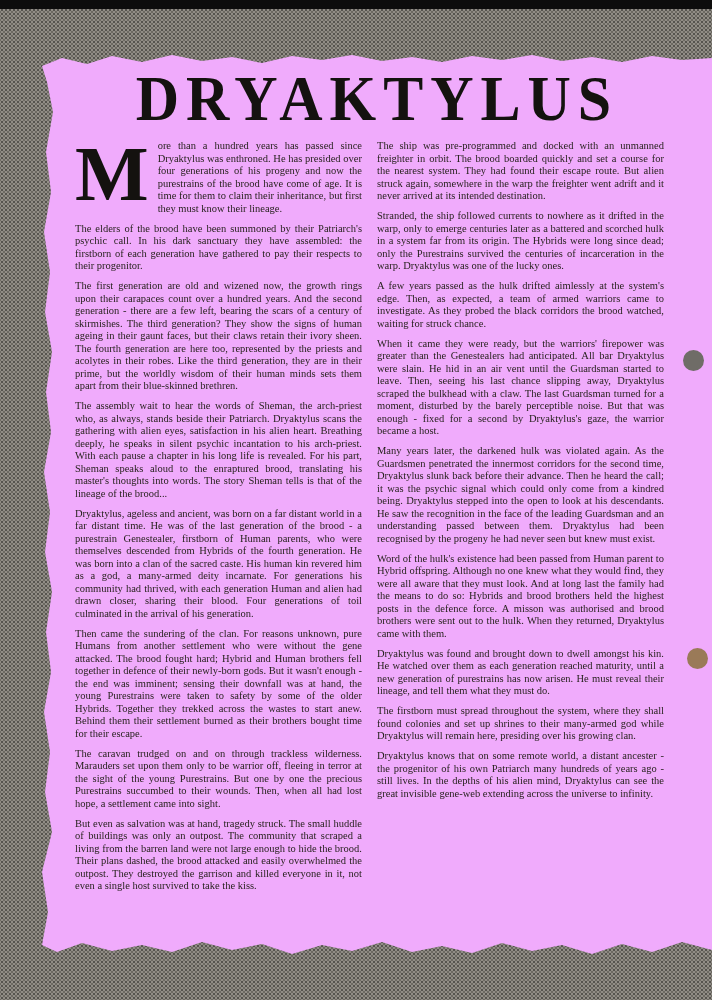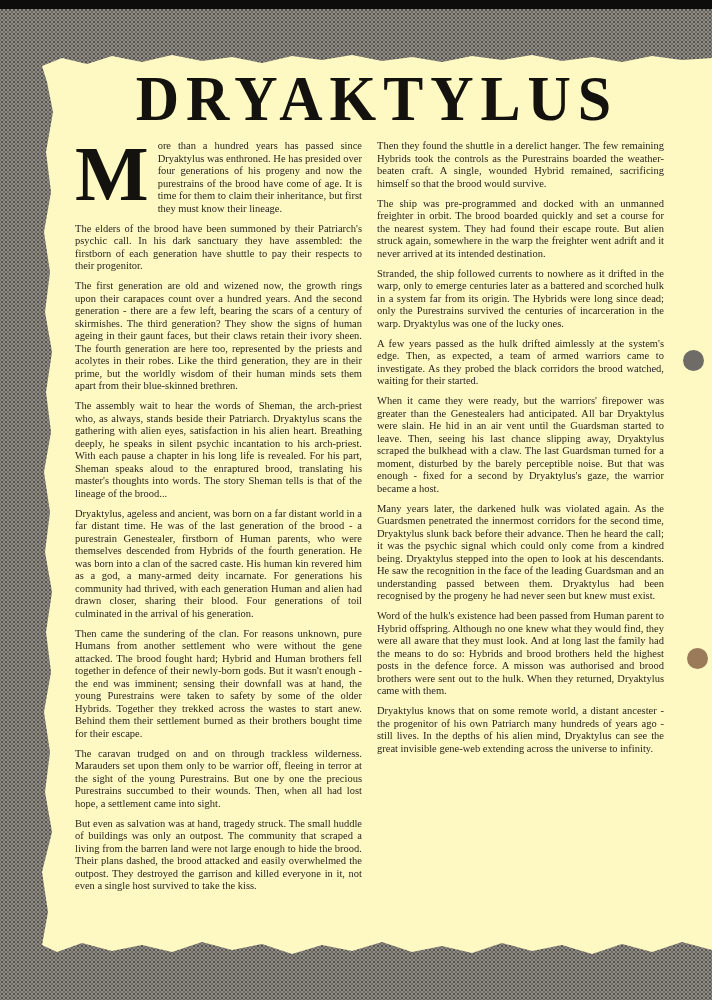--- a/index.html
+++ b/index.html
@@ -16,21 +16,21 @@
     background-position: 0 0, 2px 2px;
   }
   .top-bar {
     position: absolute; left: 0; top: 0;
     width: 712px; height: 9px;
     background: #0d0d0c;
   }
   .paper {
     position: absolute; left: 42px; top: 52px;
     width: 670px; height: 906px;
-    background: #fef9c3;
+    background: #f0abfc;
     box-shadow: -4px 5px 8px rgba(20,20,20,0.35);
     clip-path: polygon(
       0px 14px, 20px 6px, 45px 12px, 70px 4px, 100px 10px, 130px 3px,
       160px 9px, 190px 5px, 220px 11px, 250px 4px, 280px 8px, 310px 3px,
       340px 9px, 370px 5px, 400px 10px, 430px 4px, 460px 8px, 490px 3px,
       520px 9px, 550px 5px, 580px 10px, 610px 4px, 640px 8px, 670px 6px,
       670px 898px, 640px 890px, 610px 900px, 580px 892px, 550px 902px,
       520px 893px, 490px 899px, 460px 891px, 430px 901px, 400px 894px,
       370px 900px, 340px 890px, 310px 899px, 280px 893px, 250px 902px,
       220px 892px, 190px 898px, 160px 890px, 130px 900px, 100px 893px,
@@ -88,37 +88,38 @@
 <div class="top-bar"></div>
 
 <div class="paper">
 
   <h1 class="article-title">DRYAKTYLUS</h1>
 
   <div class="columns">
 
     <div class="col">
       <p><span class="dropcap">M</span><span>ore than a hundred years has passed since Dryaktylus was enthroned. He has presided over four generations of his progeny and now the purestrains of the brood have come of age. It is time for them to claim their inheritance, but first they must know their lineage.</span></p>
-      <p>The elders of the brood have been summoned by their Patriarch's psychic call. In his dark sanctuary they have assembled: the firstborn of each generation have shuttle to pay their respects to their progenitor.</p>
+      <p>The elders of the brood have been summoned by their Patriarch's psychic call. In his dark sanctuary they have assembled: the firstborn of each generation have gathered to pay their respects to their progenitor.</p>
       <p>The first generation are old and wizened now, the growth rings upon their carapaces count over a hundred years. And the second generation - there are a few left, bearing the scars of a century of skirmishes. The third generation? They show the signs of human ageing in their gaunt faces, but their claws retain their ivory sheen. The fourth generation are here too, represented by the priests and acolytes in their robes. Like the third generation, they are in their prime, but the worldly wisdom of their human minds sets them apart from their blue-skinned brethren.</p>
       <p>The assembly wait to hear the words of Sheman, the arch-priest who, as always, stands beside their Patriarch. Dryaktylus scans the gathering with alien eyes, satisfaction in his alien heart. Breathing deeply, he speaks in silent psychic incantation to his arch-priest. With each pause a chapter in his long life is revealed. For his part, Sheman speaks aloud to the enraptured brood, translating his master's thoughts into words. The story Sheman tells is that of the lineage of the brood...</p>
       <p>Dryaktylus, ageless and ancient, was born on a far distant world in a far distant time. He was of the last generation of the brood - a purestrain Genestealer, firstborn of Human parents, who were themselves descended from Hybrids of the fourth generation. He was born into a clan of the sacred caste. His human kin revered him as a god, a many-armed deity incarnate. For generations his community had thrived, with each generation Human and alien had drawn closer, sharing their blood. Four generations of toil culminated in the arrival of his generation.</p>
       <p>Then came the sundering of the clan. For reasons unknown, pure Humans from another settlement who were without the gene attacked. The brood fought hard; Hybrid and Human brothers fell together in defence of their newly-born gods. But it wasn't enough - the end was imminent; sensing their downfall was at hand, the young Purestrains were taken to safety by some of the older Hybrids. Together they trekked across the wastes to start anew. Behind them their settlement burned as their brothers bought time for their escape.</p>
       <p>The caravan trudged on and on through trackless wilderness. Marauders set upon them only to be warrior off, fleeing in terror at the sight of the young Purestrains. But one by one the precious Purestrains succumbed to their wounds. Then, when all had lost hope, a settlement came into sight.</p>
       <p>But even as salvation was at hand, tragedy struck. The small huddle of buildings was only an outpost. The community that scraped a living from the barren land were not large enough to hide the brood. Their plans dashed, the brood attacked and easily overwhelmed the outpost. They destroyed the garrison and killed everyone in it, not even a single host survived to take the kiss.</p>
     </div>
 
     <div class="col">
-      <p>Then they found the shuttle in a derelict hanger. The few remaining Hybrids took the controls as the Purestrains boarded the weather-beaten craft. A single, wounded Hybrid remained, sacrificing himself so that the brood would survive.</p>
       <p>The ship was pre-programmed and docked with an unmanned freighter in orbit. The brood boarded quickly and set a course for the nearest system. They had found their escape route. But alien struck again, somewhere in the warp the freighter went adrift and it never arrived at its intended destination.</p>
       <p>Stranded, the ship followed currents to nowhere as it drifted in the warp, only to emerge centuries later as a battered and scorched hulk in a system far from its origin. The Hybrids were long since dead; only the Purestrains survived the centuries of incarceration in the warp. Dryaktylus was one of the lucky ones.</p>
-      <p>A few years passed as the hulk drifted aimlessly at the system's edge. Then, as expected, a team of armed warriors came to investigate. As they probed the black corridors the brood watched, waiting for their started.</p>
+      <p>A few years passed as the hulk drifted aimlessly at the system's edge. Then, as expected, a team of armed warriors came to investigate. As they probed the black corridors the brood watched, waiting for struck chance.</p>
       <p>When it came they were ready, but the warriors' firepower was greater than the Genestealers had anticipated. All bar Dryaktylus were slain. He hid in an air vent until the Guardsman started to leave. Then, seeing his last chance slipping away, Dryaktylus scraped the bulkhead with a claw. The last Guardsman turned for a moment, disturbed by the barely perceptible noise. But that was enough - fixed for a second by Dryaktylus's gaze, the warrior became a host.</p>
       <p>Many years later, the darkened hulk was violated again. As the Guardsmen penetrated the innermost corridors for the second time, Dryaktylus slunk back before their advance. Then he heard the call; it was the psychic signal which could only come from a kindred being. Dryaktylus stepped into the open to look at his descendants. He saw the recognition in the face of the leading Guardsman and an understanding passed between them. Dryaktylus had been recognised by the progeny he had never seen but knew must exist.</p>
       <p>Word of the hulk's existence had been passed from Human parent to Hybrid offspring. Although no one knew what they would find, they were all aware that they must look. And at long last the family had the means to do so: Hybrids and brood brothers held the highest posts in the defence force. A misson was authorised and brood brothers were sent out to the hulk. When they returned, Dryaktylus came with them.</p>
+      <p>Dryaktylus was found and brought down to dwell amongst his kin. He watched over them as each generation reached maturity, until a new generation of purestrains has now arisen. He must reveal their lineage, and tell them what they must do.</p>
+      <p>The firstborn must spread throughout the system, where they shall found colonies and set up shrines to their many-armed god while Dryaktylus will remain here, presiding over his growing clan.</p>
       <p>Dryaktylus knows that on some remote world, a distant ancester - the progenitor of his own Patriarch many hundreds of years ago - still lives. In the depths of his alien mind, Dryaktylus can see the great invisible gene-web extending across the universe to infinity.</p>
     </div>
 
   </div>
 </div>
 
 <div class="page-mark mark-top"></div>
 <div class="page-mark mark-bottom"></div>
 
 </body></html>

